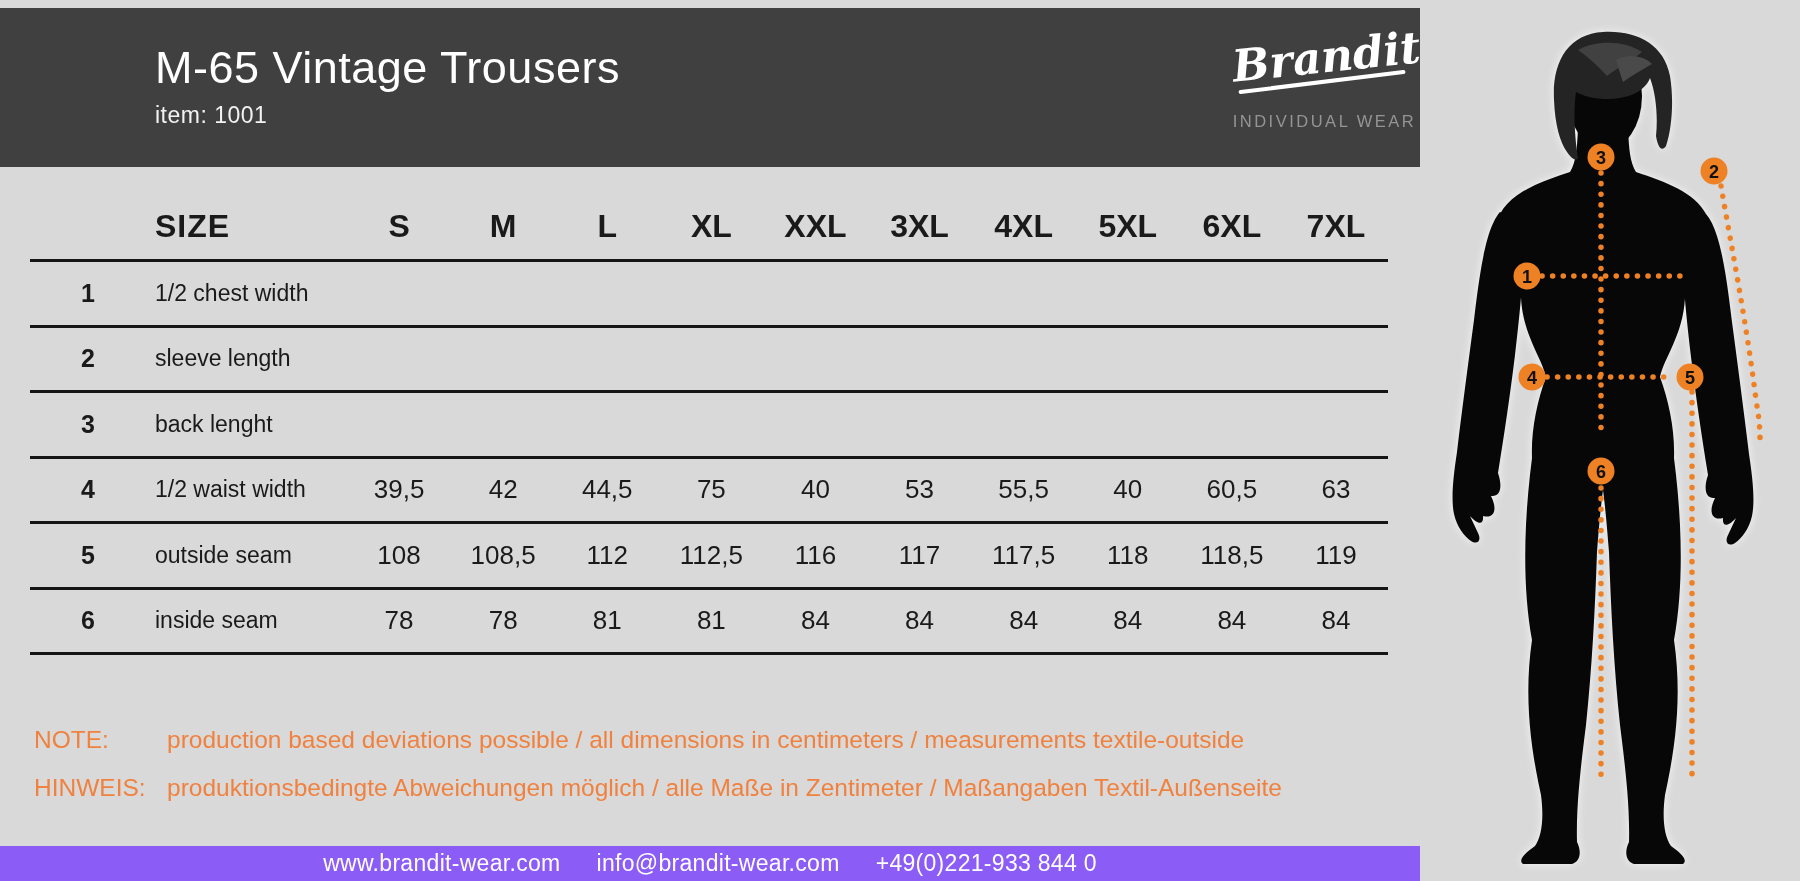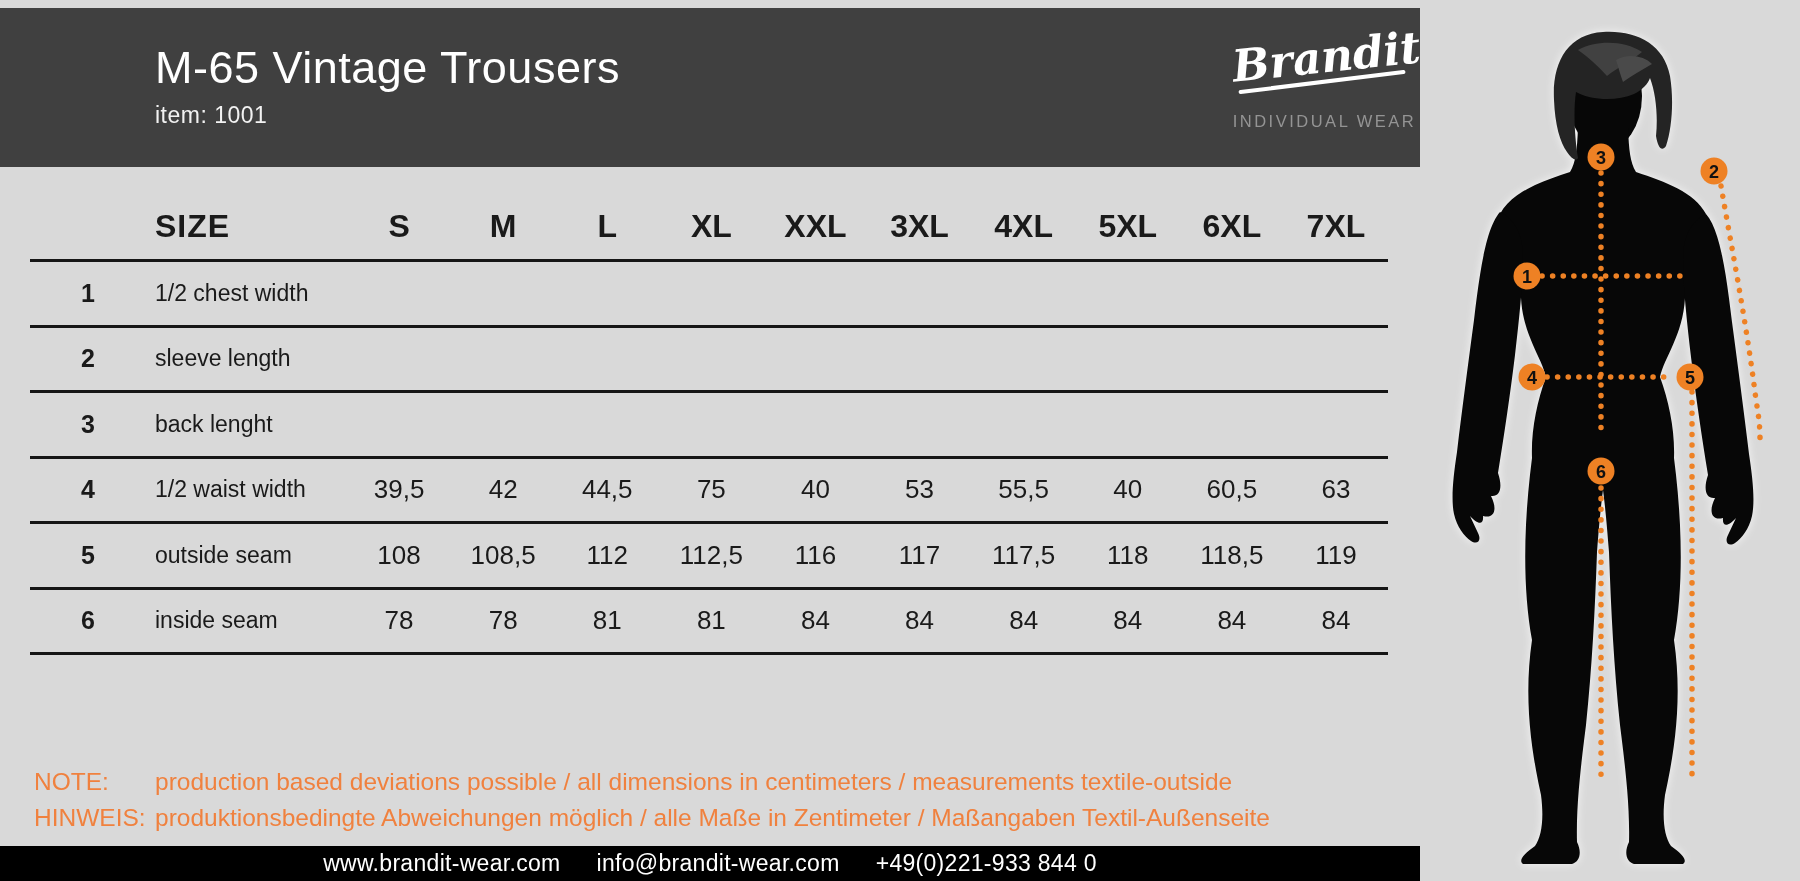--- a/index.html
+++ b/index.html
@@ -28,25 +28,25 @@
     align-items:center;box-sizing:border-box;height:65.5px;
     border-bottom:3px solid #161616;
   }
   .t-row.head{height:69px;}
   .cell{text-align:center;font-size:26px;white-space:nowrap;}
   .cell.num{font-weight:700;font-size:25px;}
   .cell.lbl{text-align:left;padding-left:9px;font-size:23px;}
   .head .cell{font-weight:700;font-size:32px;}
   .head .cell.lbl{letter-spacing:1px;}
   
-  .notes{position:absolute;left:34px;top:764px;display:grid;grid-template-columns:121px auto;row-gap:0;}
+  .notes{position:absolute;left:34px;top:722px;display:grid;grid-template-columns:121px auto;row-gap:0;gap:12px;}
   .notes div{font-size:24.5px;line-height:35.5px;color:#F0813E;white-space:nowrap;}
   
   .bottom-bar{
-    position:absolute;left:0;top:846px;width:1420px;height:35px;background:#000000;
+    position:absolute;left:0;top:846px;width:1420px;height:35px;background:#8b5cf6;
     display:flex;align-items:center;justify-content:center;gap:36px;
   }
   .bottom-bar span{color:#fff;font-size:23px;letter-spacing:0.3px;white-space:nowrap;}
   
   .figure-panel{position:absolute;left:1420px;top:0;width:380px;height:881px;background:#D9D9D9;}
   .figure-panel svg{position:absolute;left:0;top:0;}
   .silhouette-svg{filter:drop-shadow(0 0 5px rgba(255,255,255,0.75));}
   .marker{
     position:absolute;width:27px;height:27px;border-radius:50%;
     background:#EE8124;color:#111;font-size:18px;font-weight:700;

